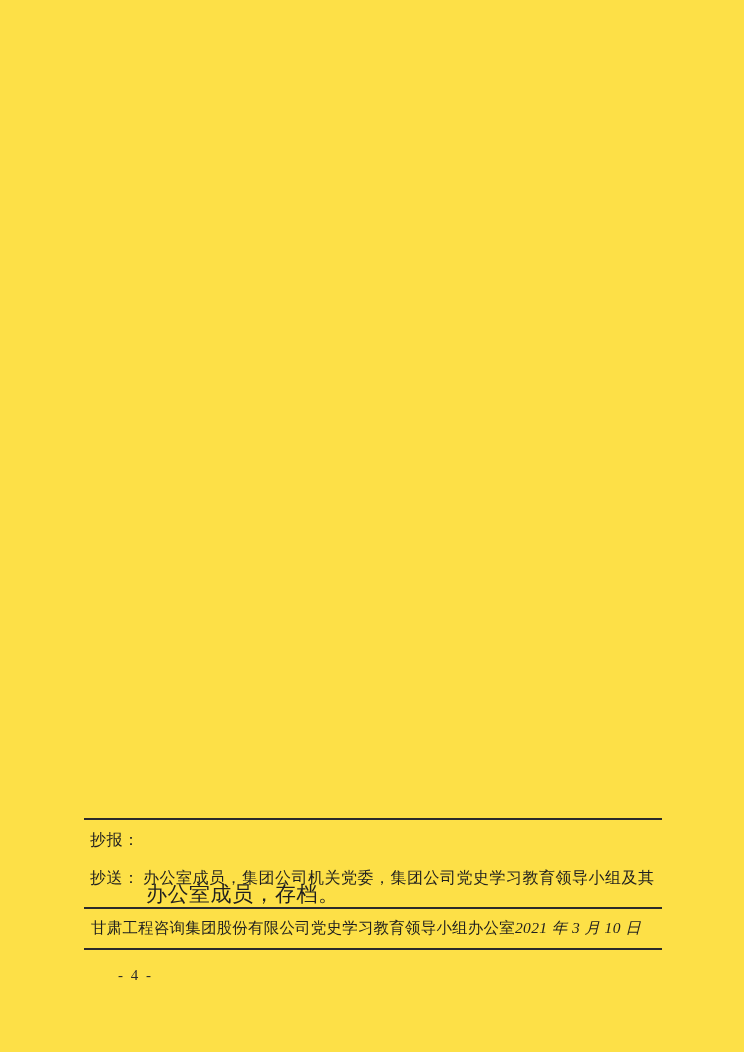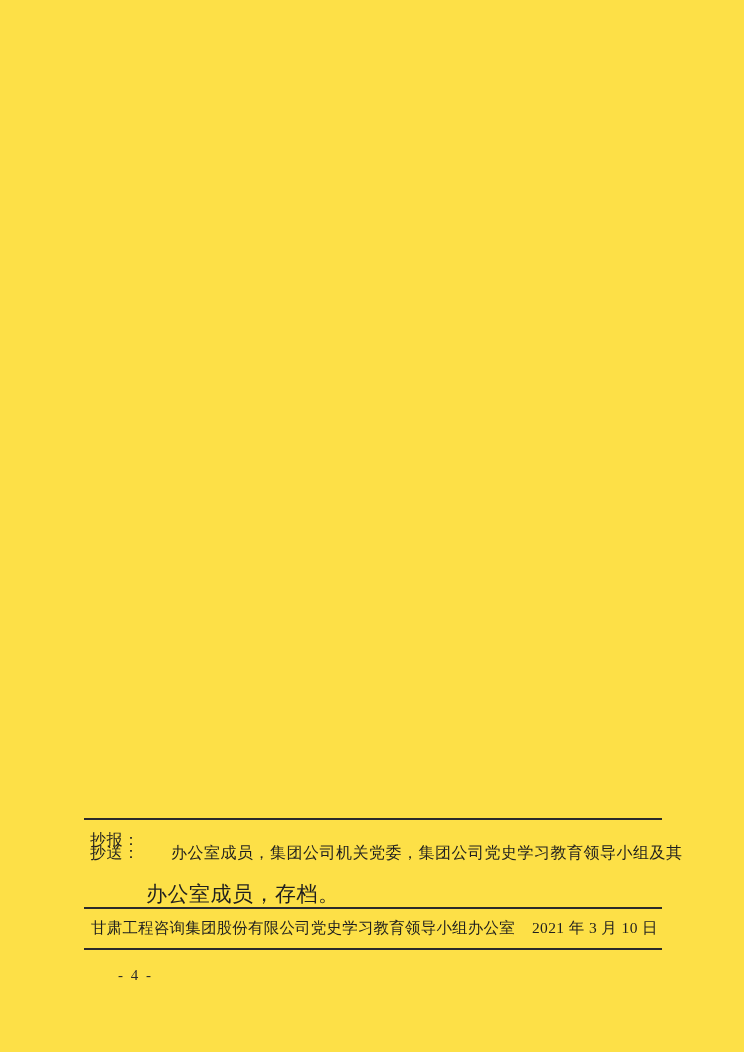--- a/index.html
+++ b/index.html
@@ -31,49 +31,49 @@
     position: absolute;
     left: 90px;
     display: flex;
     align-items: flex-start;
     font-size: 16px;
     line-height: 18px;
     letter-spacing: 0.5px;
     white-space: nowrap;
   }
   .copy-row-report { top: 831px; }
-  .copy-row-send { top: 844px; gap: 28px; }
+  .copy-row-send { top: 869px; }
   .copy-label {
     display: inline-block;
     width: 53px;
     flex: 0 0 53px;
   }
   .copy-continuation {
     position: absolute;
     left: 146px;
     top: 885px;
     font-size: 21px;
     line-height: 18px;
     letter-spacing: 0.5px;
     white-space: nowrap;
   }
   .issuer-row {
     position: absolute;
     left: 91px;
     top: 919px;
     width: 567px;
     display: flex;
-    justify-content: space-between;
+    justify-content: flex-start;
     align-items: baseline;
     font-size: 15.5px;
     line-height: 18px;
     letter-spacing: 0.2px;
     white-space: nowrap;
   }
-  .issuer-date { letter-spacing: 0.4px; }
+  .issuer-date { letter-spacing: 0.4px; font-style: italic; }
   .page-number {
     position: absolute;
     left: 118px;
     top: 967px;
     font-size: 15px;
     line-height: 16px;
     letter-spacing: 2px;
     color: #2a2a2a;
     white-space: nowrap;
   }

